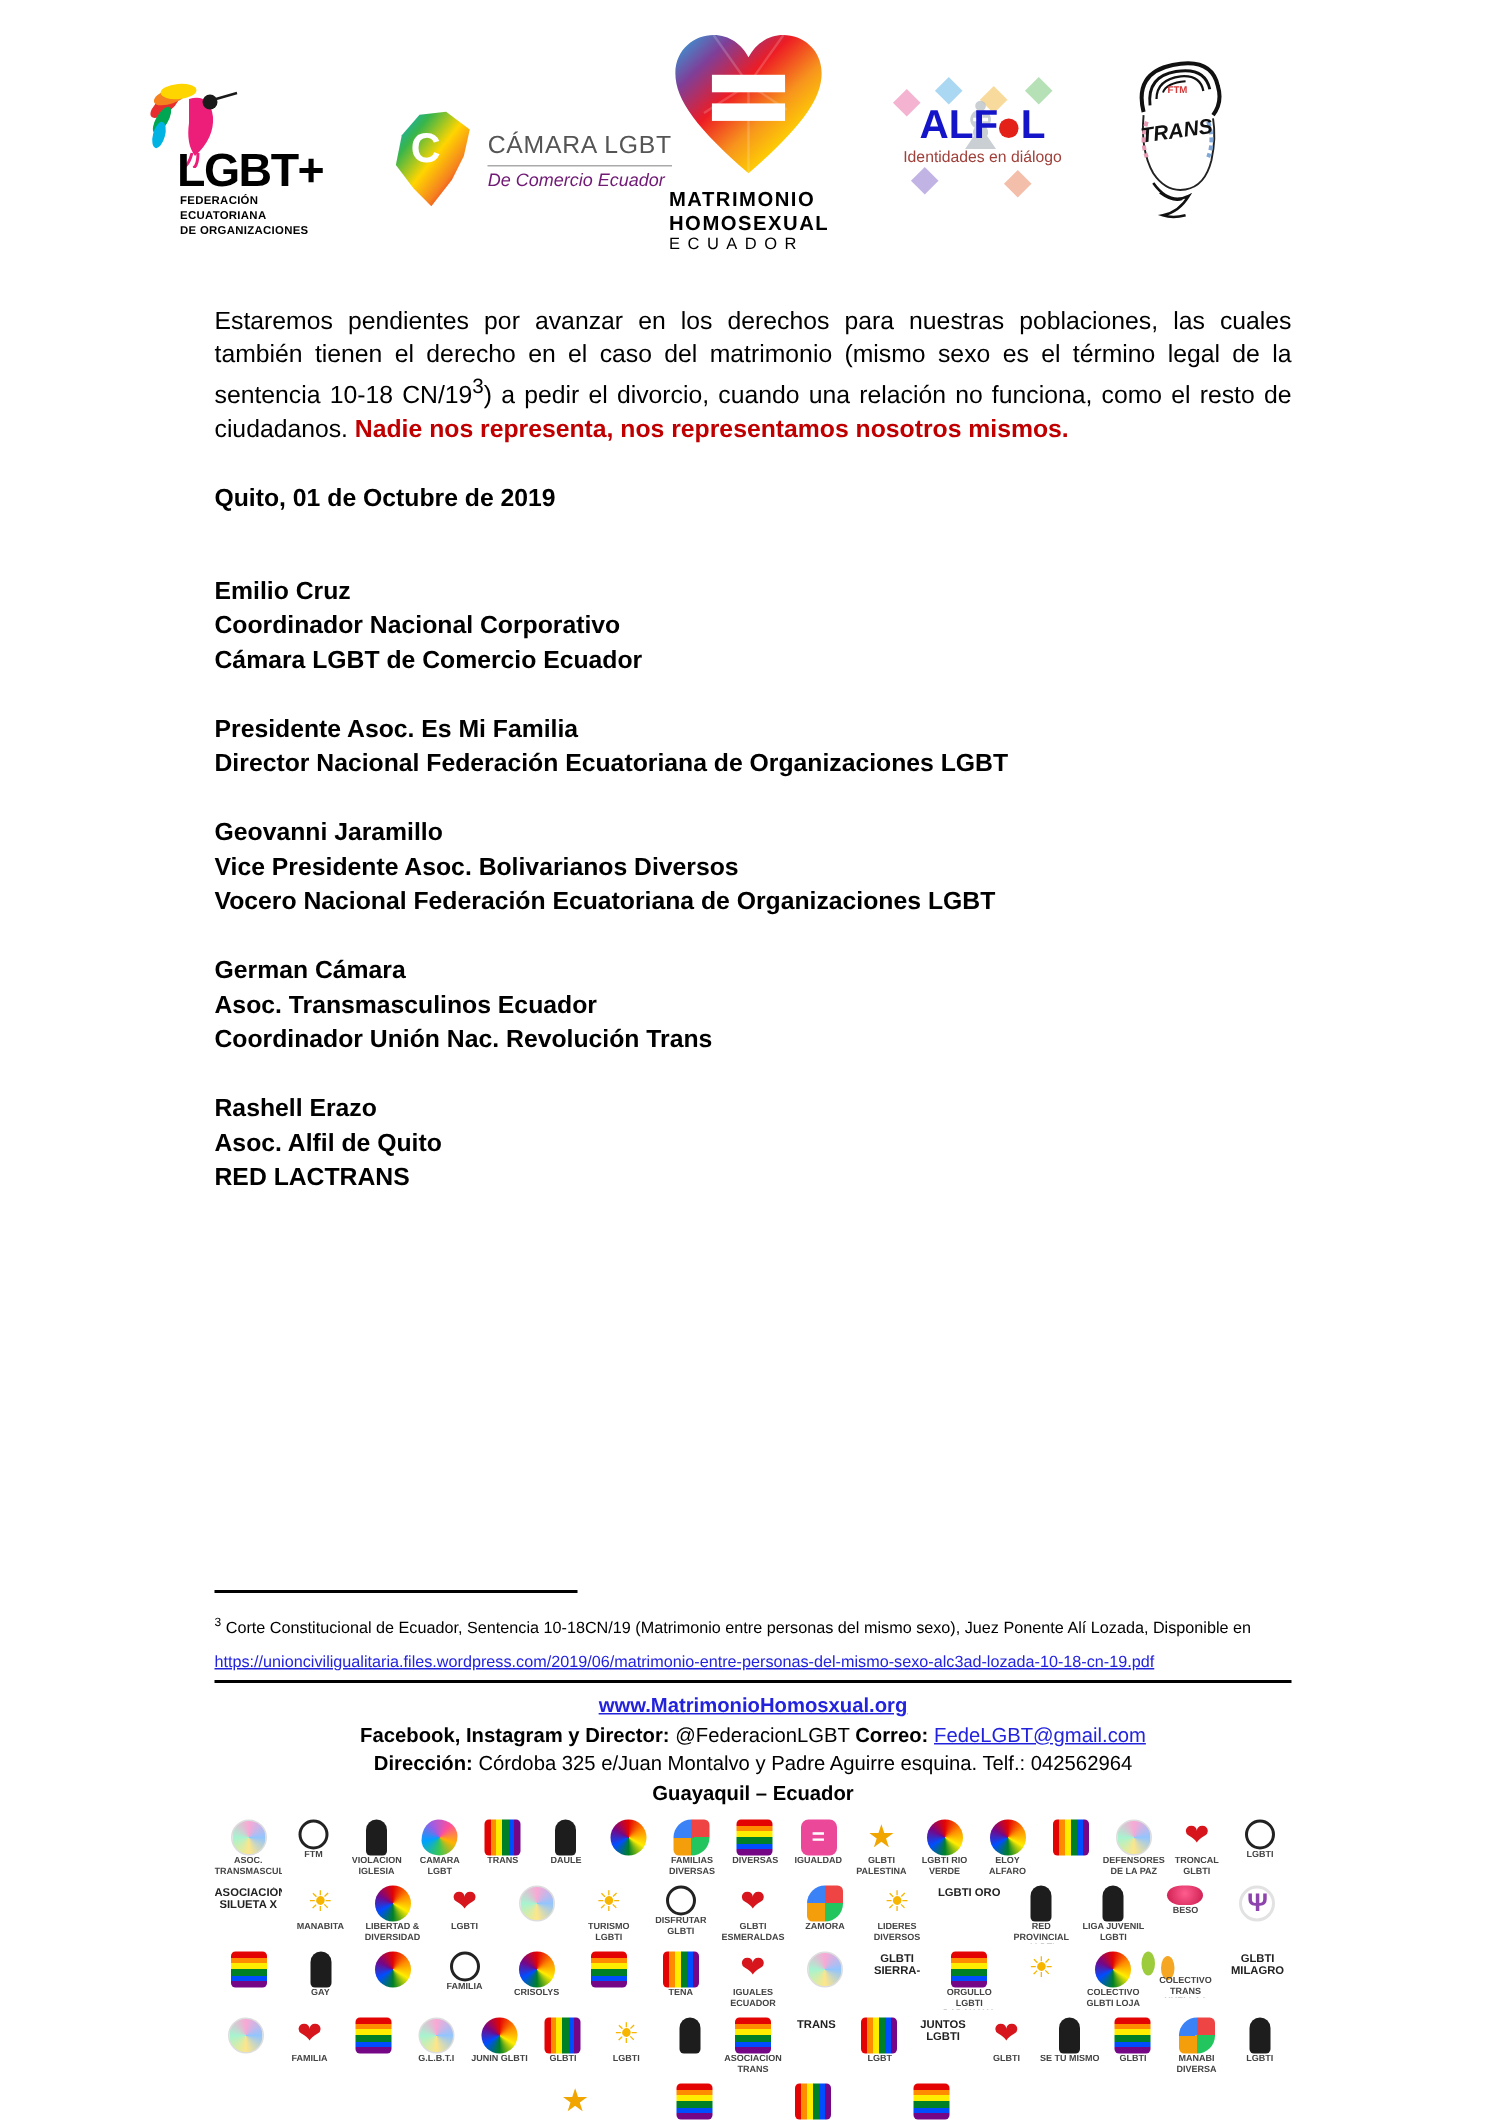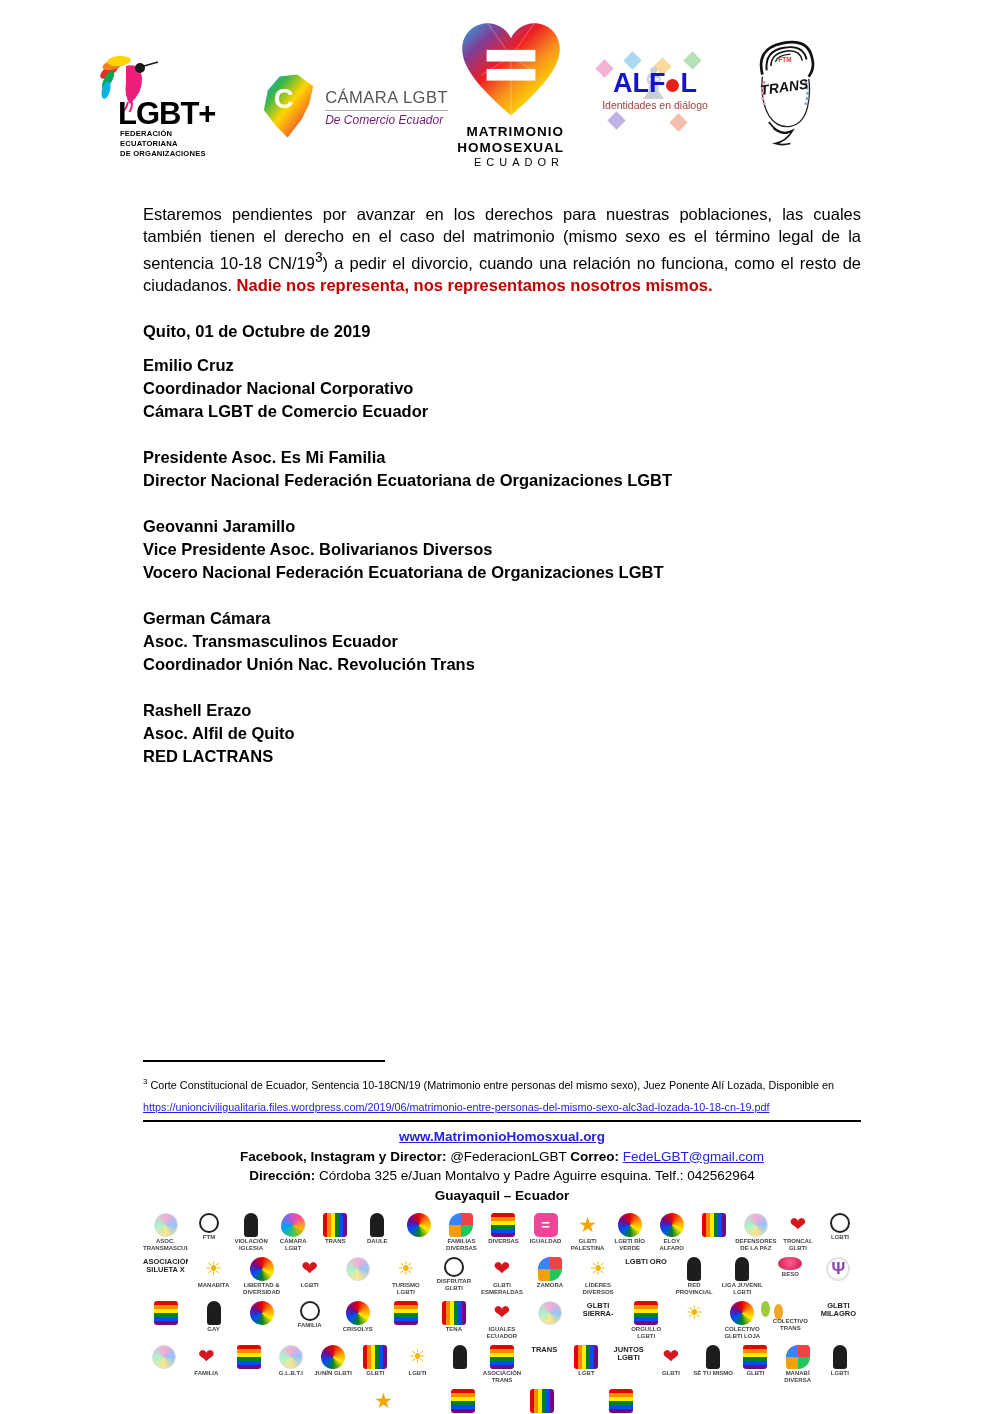--- a/index.html
+++ b/index.html
@@ -11,37 +11,37 @@
   .logo{position:absolute;}
   .logo-fede{left:96px;top:52px;width:135px;}
   .logo-fede svg{display:block;}
   .fede-title{margin-top:-14px;padding-left:22px;font-size:31px;font-weight:bold;letter-spacing:-1px;line-height:1;}
   .fede-sub{padding-left:24px;font-size:7.6px;font-weight:bold;letter-spacing:.2px;line-height:1.3;}
   .logo-camara{left:258px;top:72px;width:190px;display:flex;align-items:center;}
   .cam-text{margin-left:8px;}
   .cam-title{font-size:16.5px;color:#555;letter-spacing:.5px;white-space:nowrap;}
   .cam-rule{height:1px;background:#aaa;margin:3px 0 2px;}
   .cam-sub{font-size:12px;color:#701a75;white-space:nowrap;font-style:italic;}
-  .logo-heart{left:446px;top:20px;width:118px;text-align:right;}
+  .logo-heart{left:446px;top:20px;width:118px;text-align:left;}
   .mh-1,.mh-2{font-size:13.5px;font-weight:bold;letter-spacing:1px;line-height:1.2;}
   .mh-3{font-size:11px;letter-spacing:5px;line-height:1.25;}
   .logo-alfil{left:590px;top:70px;width:130px;text-align:center;}
   .alfil-bg{position:absolute;inset:0;z-index:0;}
   .dia{position:absolute;width:13px;height:13px;transform:rotate(45deg);opacity:.85;}
   .alfil-bishop{position:absolute;left:44px;top:-12px;font-size:44px;color:#b9c0c6;opacity:.75;z-index:0;}
   .alfil-title{position:relative;z-index:1;font-size:27px;font-weight:bold;color:#1414c8;line-height:1;}
   .alfil-dot{display:inline-block;width:13px;height:13px;background:#e32119;border-radius:50%;margin:0 1px;}
   .alfil-sub{position:relative;z-index:1;font-size:10.5px;color:#a0403a;margin-top:2px;}
   .logo-trans{left:745px;top:38px;width:80px;text-align:center;}
 
   
   .doc-body{position:absolute;top:203px;left:143px;width:718px;font-size:16.5px;line-height:22px;}
   .paragraph{text-align:justify;margin:0 0 24px;}
   .highlight{color:#C00000;font-weight:bold;}
-  .date{font-weight:bold;margin:0 0 12px;}
+  .date{font-weight:bold;margin:0 0 40px;}
   .sig-block{font-weight:bold;line-height:23px;margin:0 0 23px;}
 
   
   .footnote{position:absolute;left:143px;top:1060px;width:722px;font-size:10.8px;line-height:22px;}
   .fn-rule{width:242px;height:2px;background:#000;margin-bottom:9px;}
   .footnote p{margin:0;}
   .footnote sup{font-size:8px;}
   .link{color:#2323DC;text-decoration:underline;cursor:pointer;}
 
   

